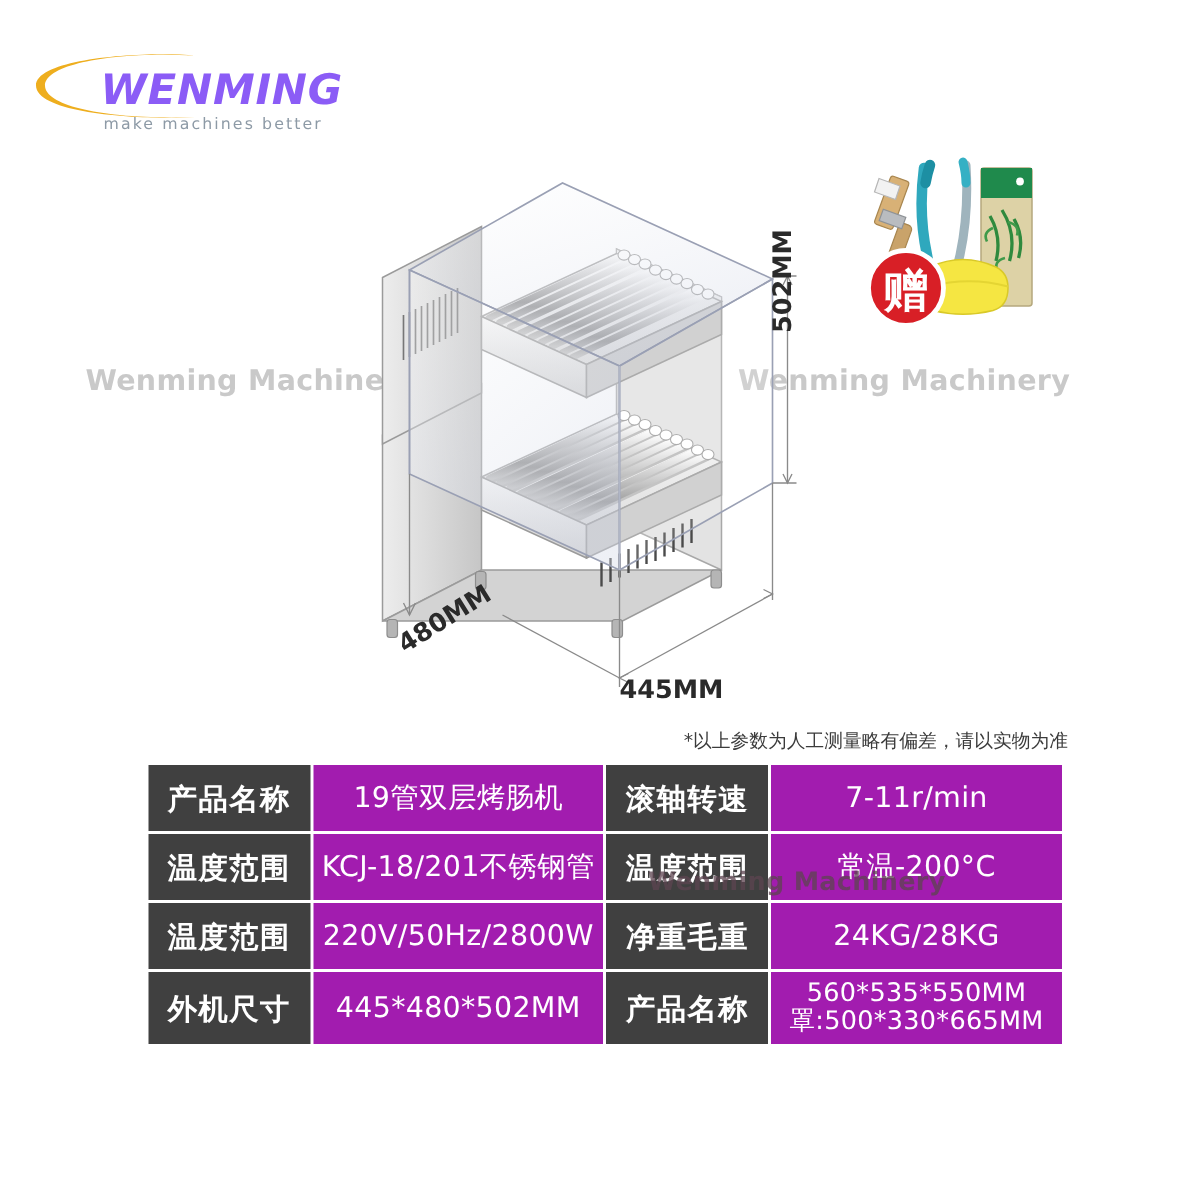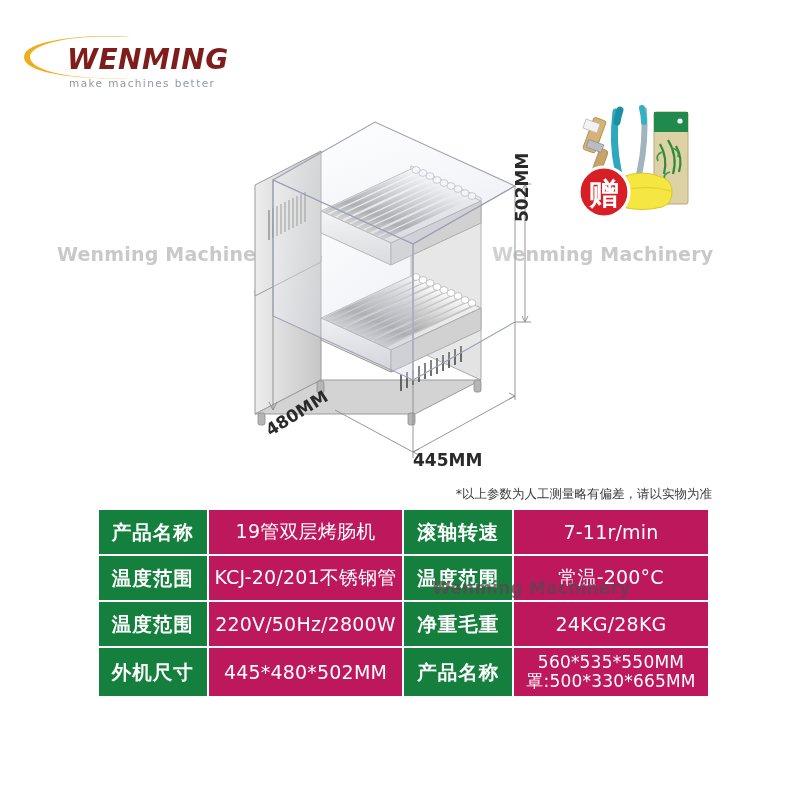--- a/index.html
+++ b/index.html
@@ -30,21 +30,21 @@
     width: 200px; height: 48px;
   }
   #logo .brand {
     position: absolute;
     left: 45px;
     top: 10px;
     font-size: 28px;
     font-weight: bold;
     font-style: italic;
     letter-spacing: 0.5px;
-    color: #7f1d1d;
+    color: #8b5cf6;
     font-family: "DejaVu Sans", sans-serif;
   }
   #logo .tagline {
     position: absolute;
     left: 47px;
     top: 44px;
     font-size: 10.5px;
     letter-spacing: 1.4px;
     color: #8d9aa6;
     font-family: "DejaVu Sans", sans-serif;
@@ -131,30 +131,30 @@
     background: #ffffff;
     table-layout: fixed;
   }
   #spec-table td {
     padding: 0;
     height: 44px;
     vertical-align: middle;
     text-align: center;
   }
   #spec-table td.label {
-    background: #15803d;
+    background: #404040;
     color: #ffffff;
     font-size: 19.5px;
     font-weight: bold;
     width: 107px;
     letter-spacing: 1px;
     font-family: "DejaVu Sans", sans-serif;
   }
   #spec-table td.value {
-    background: #be185d;
+    background: #a21caf;
     color: #ffffff;
     font-size: 19px;
     width: 193px;
     letter-spacing: 0.2px;
     font-family: "DejaVu Sans", sans-serif;
   }
   #spec-table td.value.two-line {
     font-size: 17px;
     line-height: 1.12;
     padding: 2px 0;
@@ -393,21 +393,21 @@
 <table id="spec-table">
   <tbody>
     <tr>
       <td class="label">产品名称</td>
       <td class="value">19管双层烤肠机</td>
       <td class="label">滚轴转速</td>
       <td class="value">7-11r/min</td>
     </tr>
     <tr>
       <td class="label">温度范围</td>
-      <td class="value">KCJ-20/201不锈钢管</td>
+      <td class="value">KCJ-18/201不锈钢管</td>
       <td class="label">温度范围</td>
       <td class="value">常温-200°C</td>
     </tr>
     <tr>
       <td class="label">温度范围</td>
       <td class="value">220V/50Hz/2800W</td>
       <td class="label">净重毛重</td>
       <td class="value">24KG/28KG</td>
     </tr>
     <tr>

